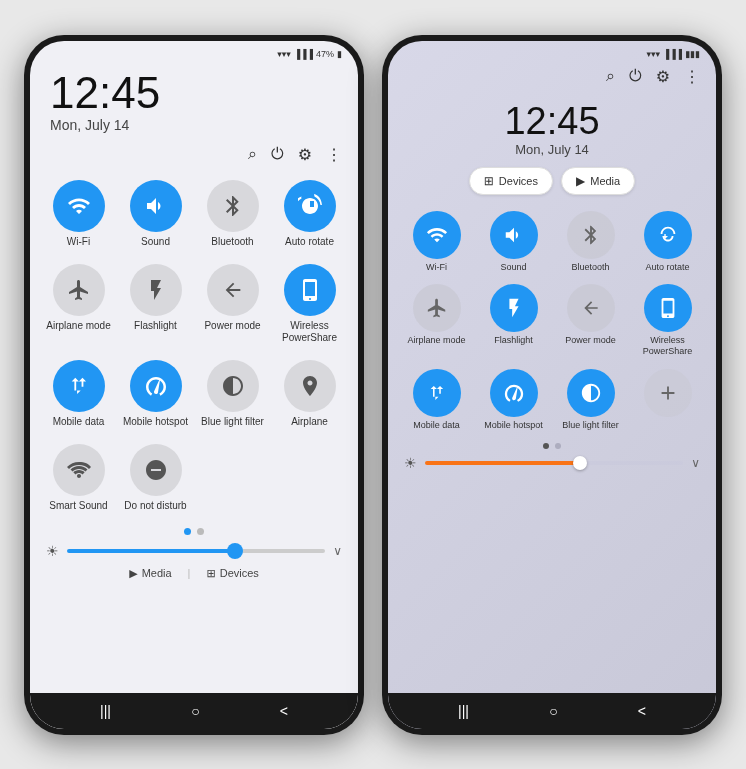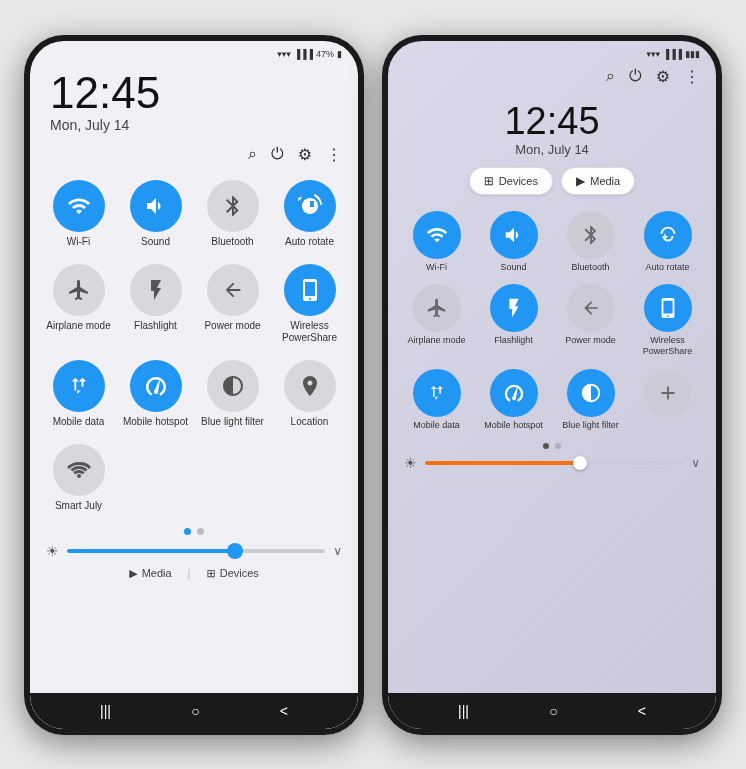--- a/index.html
+++ b/index.html
@@ -503,29 +503,37 @@
           </svg>
         </div>
         <span class="qs-label">Blue light filter</span>
       </div>
       <div class="qs-item">
         <div class="qs-btn inactive">
           <svg width="24" height="24" viewBox="0 0 24 24" fill="#555">
             <path d="M12 2C8.13 2 5 5.13 5 9c0 5.25 7 13 7 13s7-7.75 7-13c0-3.87-3.13-7-7-7zm0 9.5c-1.38 0-2.5-1.12-2.5-2.5s1.12-2.5 2.5-2.5 2.5 1.12 2.5 2.5-1.12 2.5-2.5 2.5z"></path>
           </svg>
         </div>
-        <span class="qs-label">Location</span>
+        <span class="qs-label">Airplane</span>
       </div>
       <div class="qs-item">
         <div class="qs-btn inactive">
           <svg width="24" height="24" viewBox="0 0 24 24" fill="#555">
             <path d="M12 4C7.31 4 3.07 5.9 0 9l2 2c2.5-2.5 5.97-4 10-4s7.5 1.5 10 4l2-2C21.93 5.9 17.69 4 12 4zm0 4c-3.31 0-6.29 1.34-8.46 3.5l2.01 2.01C7.13 11.95 9.44 11 12 11s4.87.95 6.45 2.51l2.01-2.01C18.29 9.34 15.31 8 12 8zm0 4c-2.21 0-4.21.89-5.66 2.34l2.12 2.12C9.41 15.54 10.65 15 12 15s2.59.54 3.54 1.46l2.12-2.12C16.21 12.89 14.21 12 12 12zm0 4c-1.1 0-2 .9-2 2s.9 2 2 2 2-.9 2-2-.9-2-2-2z"></path>
           </svg>
         </div>
-        <span class="qs-label">Smart July</span>
+        <span class="qs-label">Smart Sound</span>
+      </div>
+      <div class="qs-item">
+        <div class="qs-btn inactive">
+          <svg width="24" height="24" viewBox="0 0 24 24" fill="#555">
+            <path d="M12 2C6.48 2 2 6.48 2 12s4.48 10 10 10 10-4.48 10-10S17.52 2 12 2zm5 11H7v-2h10v2z"></path>
+          </svg>
+        </div>
+        <span class="qs-label">Do not disturb</span>
       </div>
     </div>
 
     <div class="dots-row">
       <div class="dot active"></div>
       <div class="dot"></div>
     </div>
 
     <div class="brightness-row">
       <span class="brightness-icon">☀</span>

